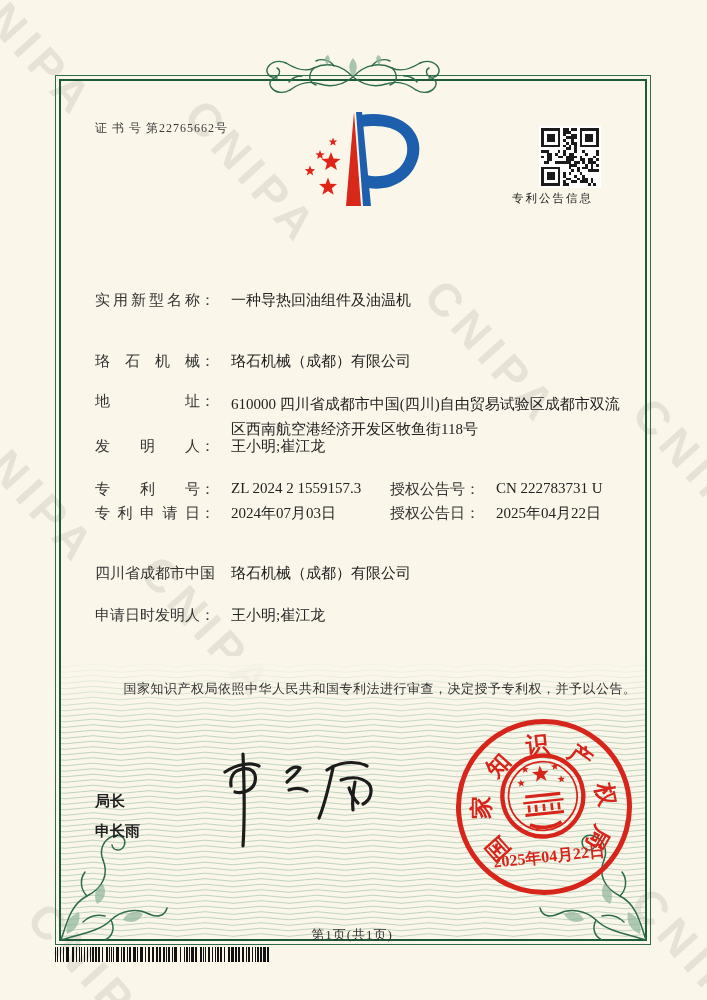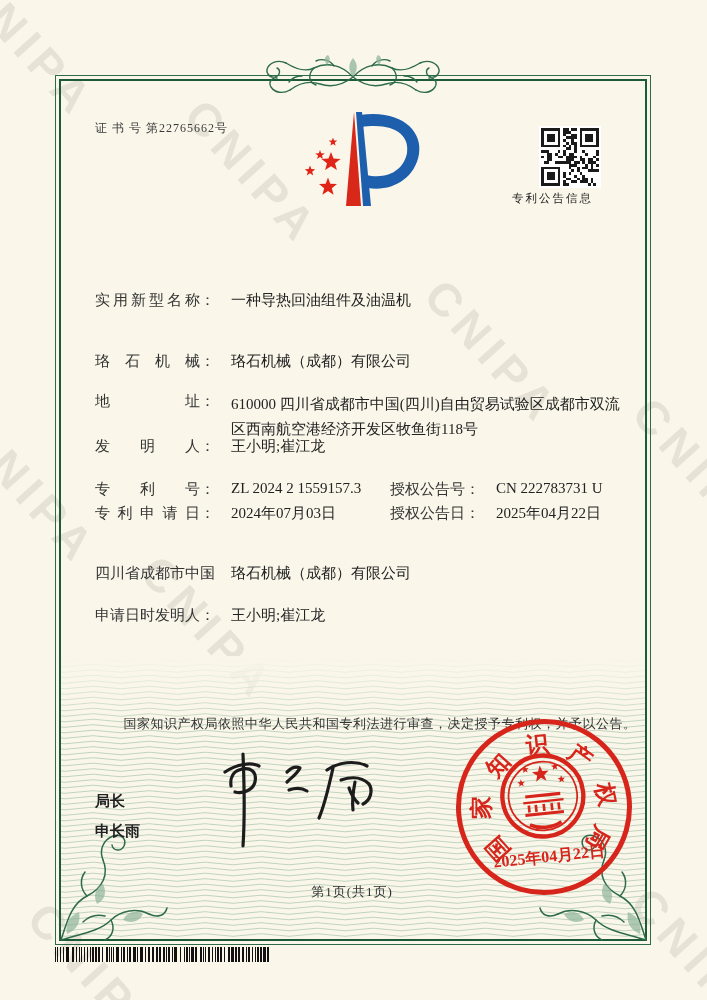--- a/index.html
+++ b/index.html
@@ -40,40 +40,40 @@
   .flabel{display:inline-block;width:105px;text-align:justify;text-align-last:justify;
       vertical-align:top;color:#333;}
   .fcolon{vertical-align:top;color:#333;}
   .fvalue{margin-left:16px;vertical-align:top;color:#222;}
   .fvalue.wrap{display:inline-block;width:400px;white-space:normal;line-height:25px;}
   .rcol{position:absolute;left:295px;top:0;}
   .rlabel{color:#333;}
 
   
   .notice{position:absolute;left:62px;top:675px;width:636px;text-align:center;
-      font-size:13px;line-height:28px;color:#333;letter-spacing:0.5px;margin-top:35px;}
+      font-size:13px;line-height:28px;color:#333;letter-spacing:0.5px;}
 
   
   .director{position:absolute;left:95px;top:786px;
       font-family:"Liberation Sans","DejaVu Sans",sans-serif;
       font-size:15px;font-weight:bold;color:#222;line-height:30px;}
   .sig{position:absolute;left:203px;top:742px;width:180px;height:108px;}
 
   
   .seal{position:absolute;left:456px;top:719px;width:176px;height:176px;
       transform:rotate(-6deg);}
   .seal-ring{position:absolute;inset:0;border:5px solid #d7251b;border-radius:50%;}
   .seal-char{position:absolute;width:26px;height:26px;line-height:26px;text-align:center;
       font-size:23px;font-weight:bold;color:#d7251b;}
   .seal-emblem{position:absolute;left:44px;top:30px;width:88px;height:94px;}
   .seal-date{position:absolute;left:0;top:128px;width:176px;text-align:center;
       font-size:16px;font-weight:bold;color:#d7251b;letter-spacing:0;}
 
   
-  .page-num{position:absolute;left:55px;top:883px;width:594px;text-align:center;
+  .page-num{position:absolute;left:55px;top:926px;width:594px;text-align:center;
       font-size:13px;color:#333;letter-spacing:1px;font-family:Liberation Serif, serif;}
   .barcode{position:absolute;left:55px;top:947px;width:216px;height:15px;}
 </style>
 </head>
 <body>
 
 <div class="page">
 
   <div id="wm-layer">
       <div class="wm" style="left: 28px; top: 45px;">CNIPA</div>

